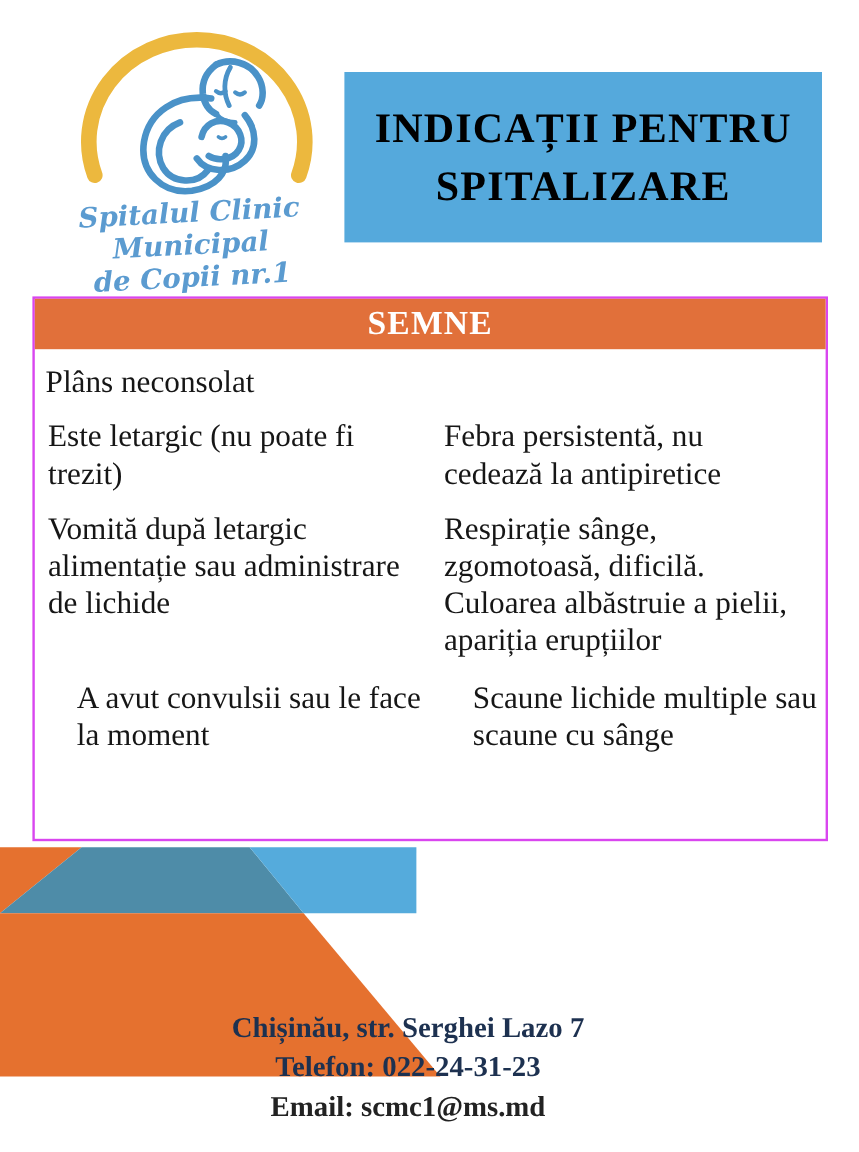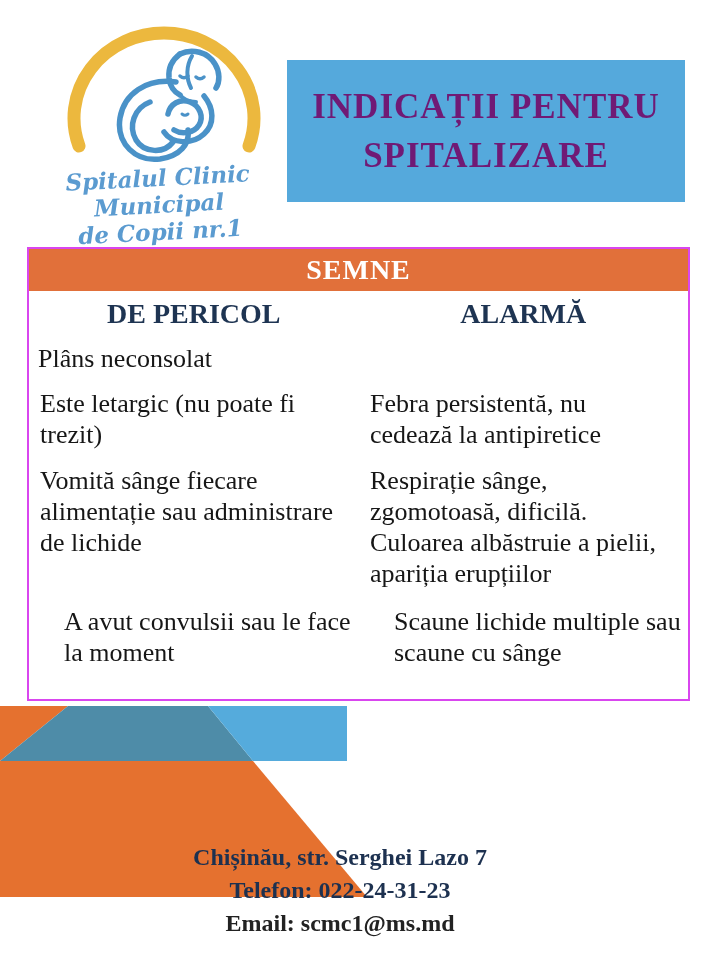--- a/index.html
+++ b/index.html
@@ -17,21 +17,21 @@
     font-size:23px; line-height:27px; white-space:pre-line;
     transform:rotate(-3deg); font-family:"DejaVu Serif",serif;
   }
 
   
   .title-box {
     position:absolute; left:287px; top:60px; width:398px; height:142px;
     background:#55a9dc; display:flex; align-items:center; justify-content:center;
   }
   .title-text {
-    color:#701a75; font-weight:bold; font-size:35px; line-height:49px;
+    color:#000000; font-weight:bold; font-size:35px; line-height:49px;
     text-align:center; white-space:pre-line; letter-spacing:1px;
   }
 
   
   .main-box {
     position:absolute; left:27px; top:247px; width:663px; height:454px;
     border:2px solid #d946ef; background:#fff; box-sizing:border-box;
   }
   .semne-bar { height:42px; background:#e1703a; display:flex; align-items:center; justify-content:center; }
   .semne-text { color:#ffffff; font-weight:bold; font-size:28px; letter-spacing:1px; }
@@ -85,36 +85,32 @@
 
   <div class="title-box">
     <div class="title-text">INDICAȚII PENTRU
 SPITALIZARE</div>
   </div>
 
   <div class="main-box">
     <div class="semne-bar">
       <span class="semne-text">SEMNE</span>
     </div>
-    <div class="col-headers">
-      <div class="col-header">DE PERICOL</div>
-      <div class="col-header">ALARMĂ</div>
-    </div>
 
     <div class="t-row r1">
       <div class="cell right">Plâns neconsolat</div>
     </div>
     <div class="t-row r2">
       <div class="cell left">Este letargic (nu poate fi
 trezit)</div>
       <div class="cell right">Febra persistentă, nu
 cedează la antipiretice</div>
     </div>
     <div class="t-row r3">
-      <div class="cell left">Vomită sânge fiecare
+      <div class="cell left">Vomită după letargic
 alimentație sau administrare
 de lichide</div>
       <div class="cell right">Respirație sânge,
 zgomotoasă, dificilă.
 Culoarea albăstruie a pielii,
 apariția erupțiilor</div>
     </div>
     <div class="t-row r4">
       <div class="cell left">A avut convulsii sau le face
 la moment</div>

